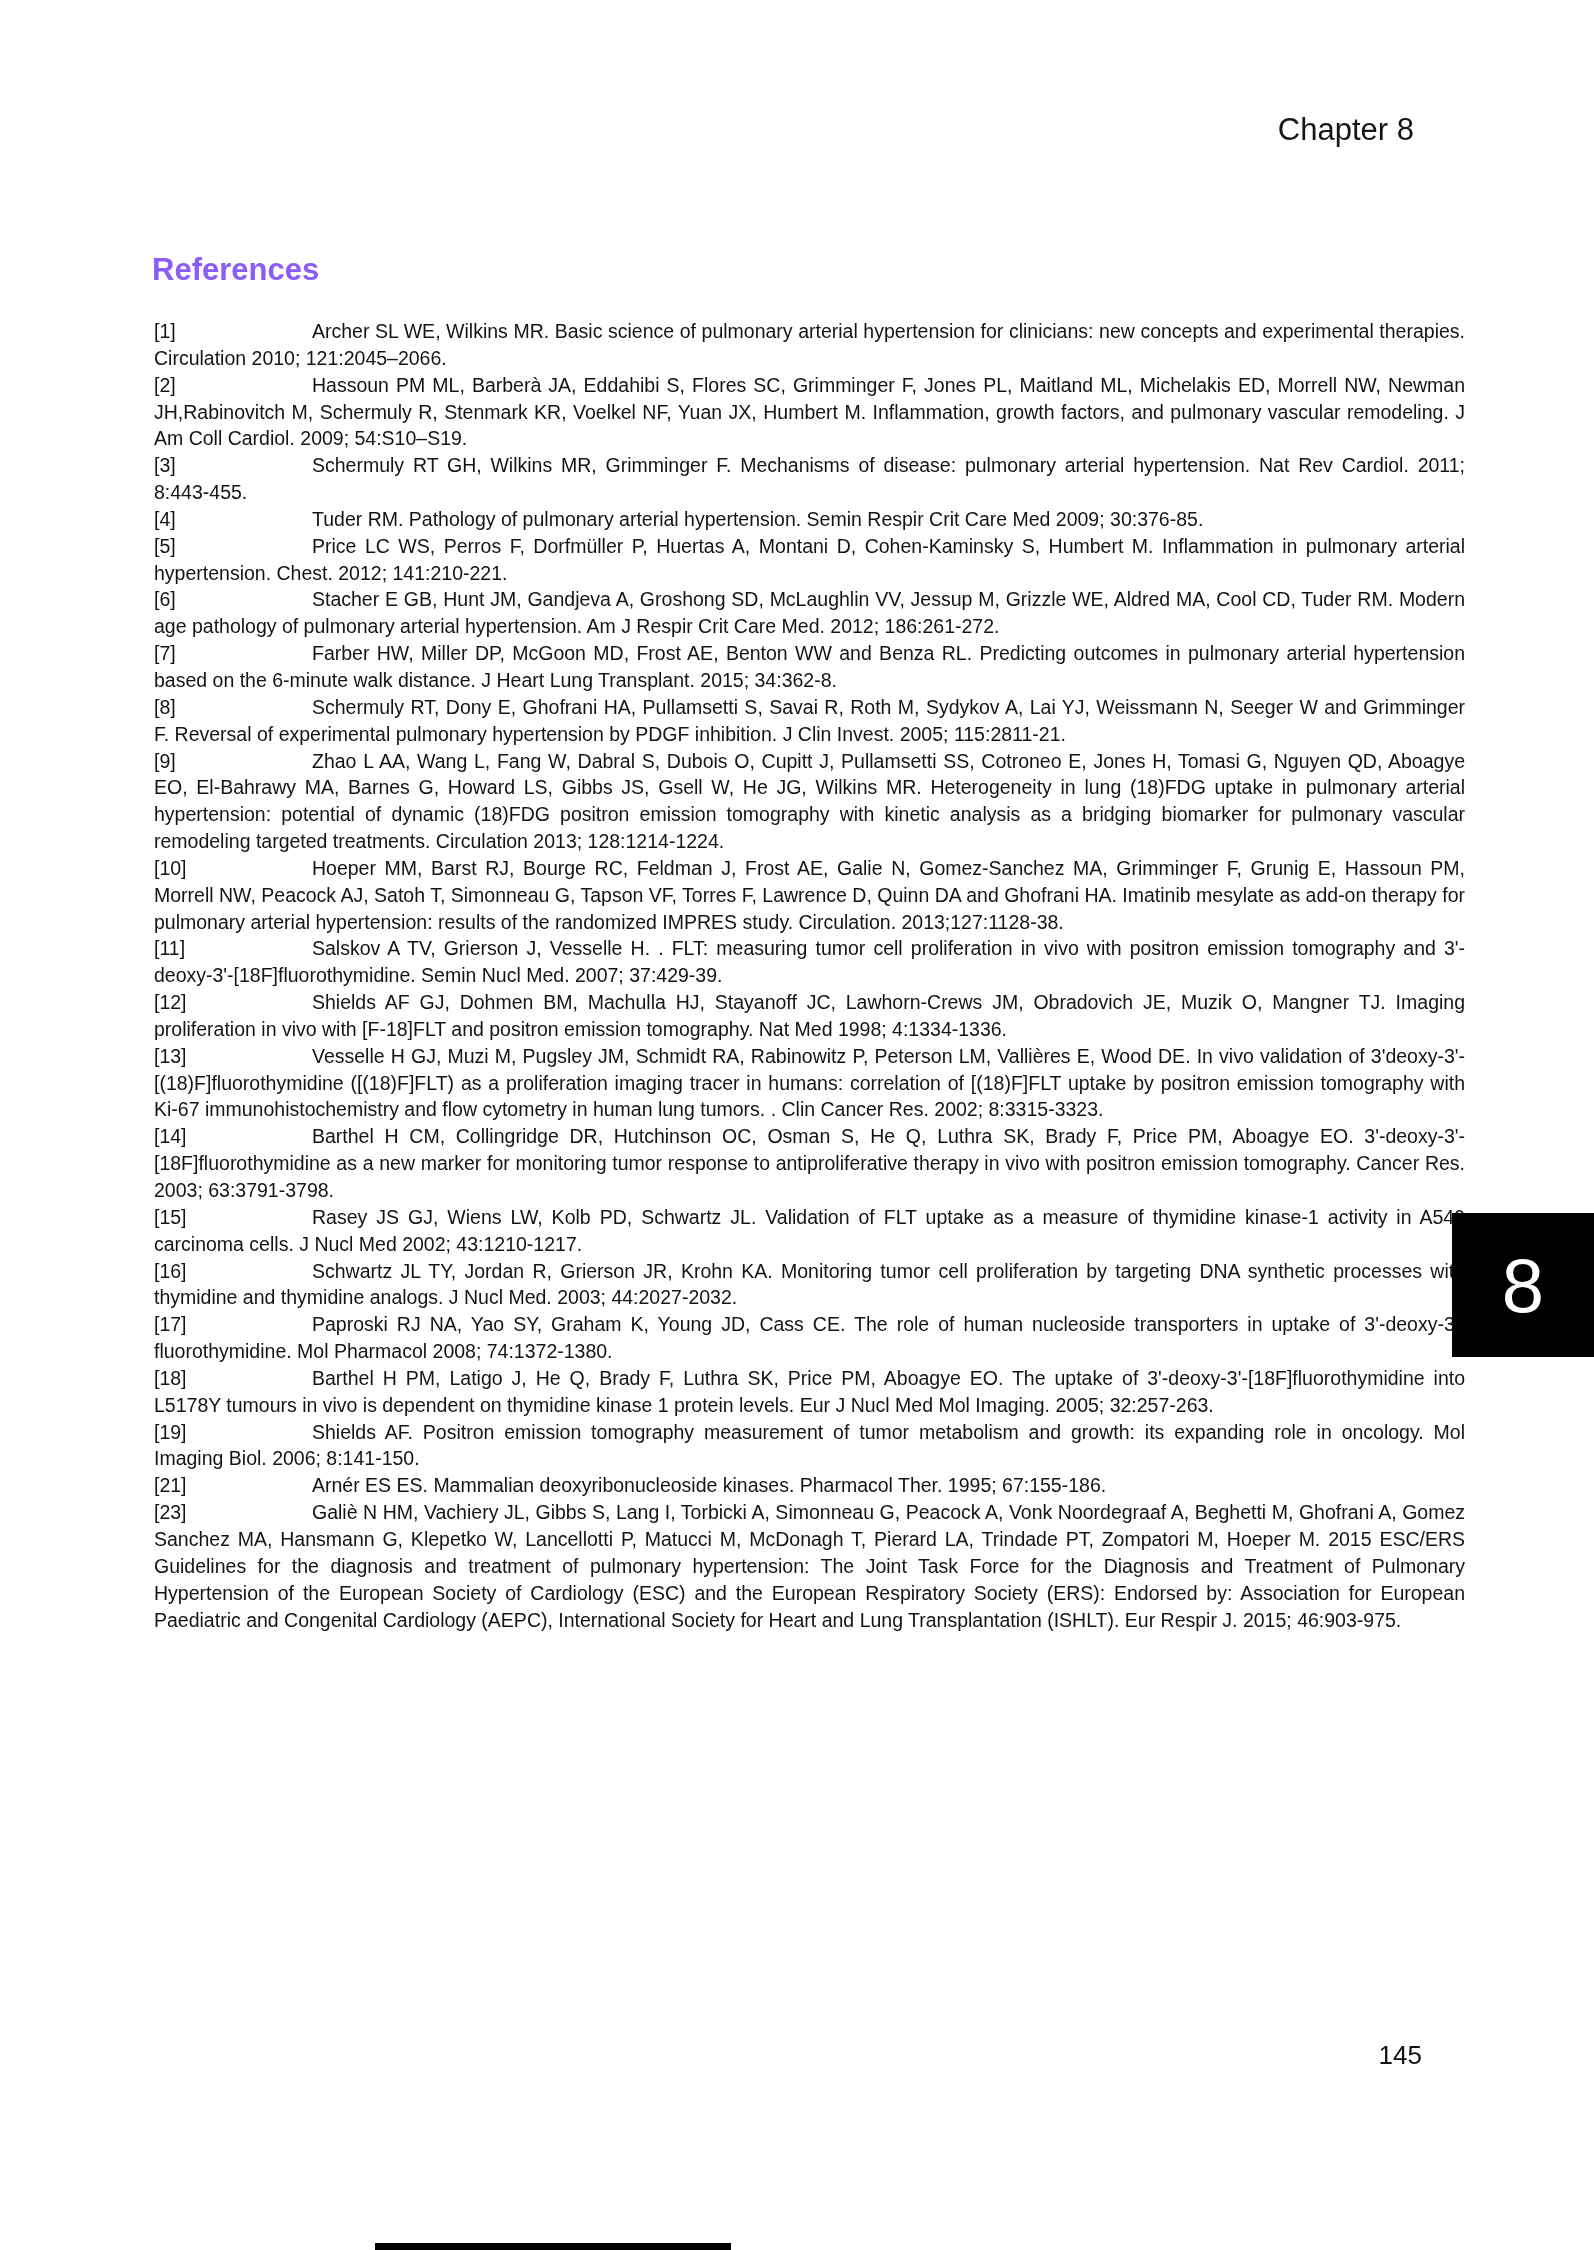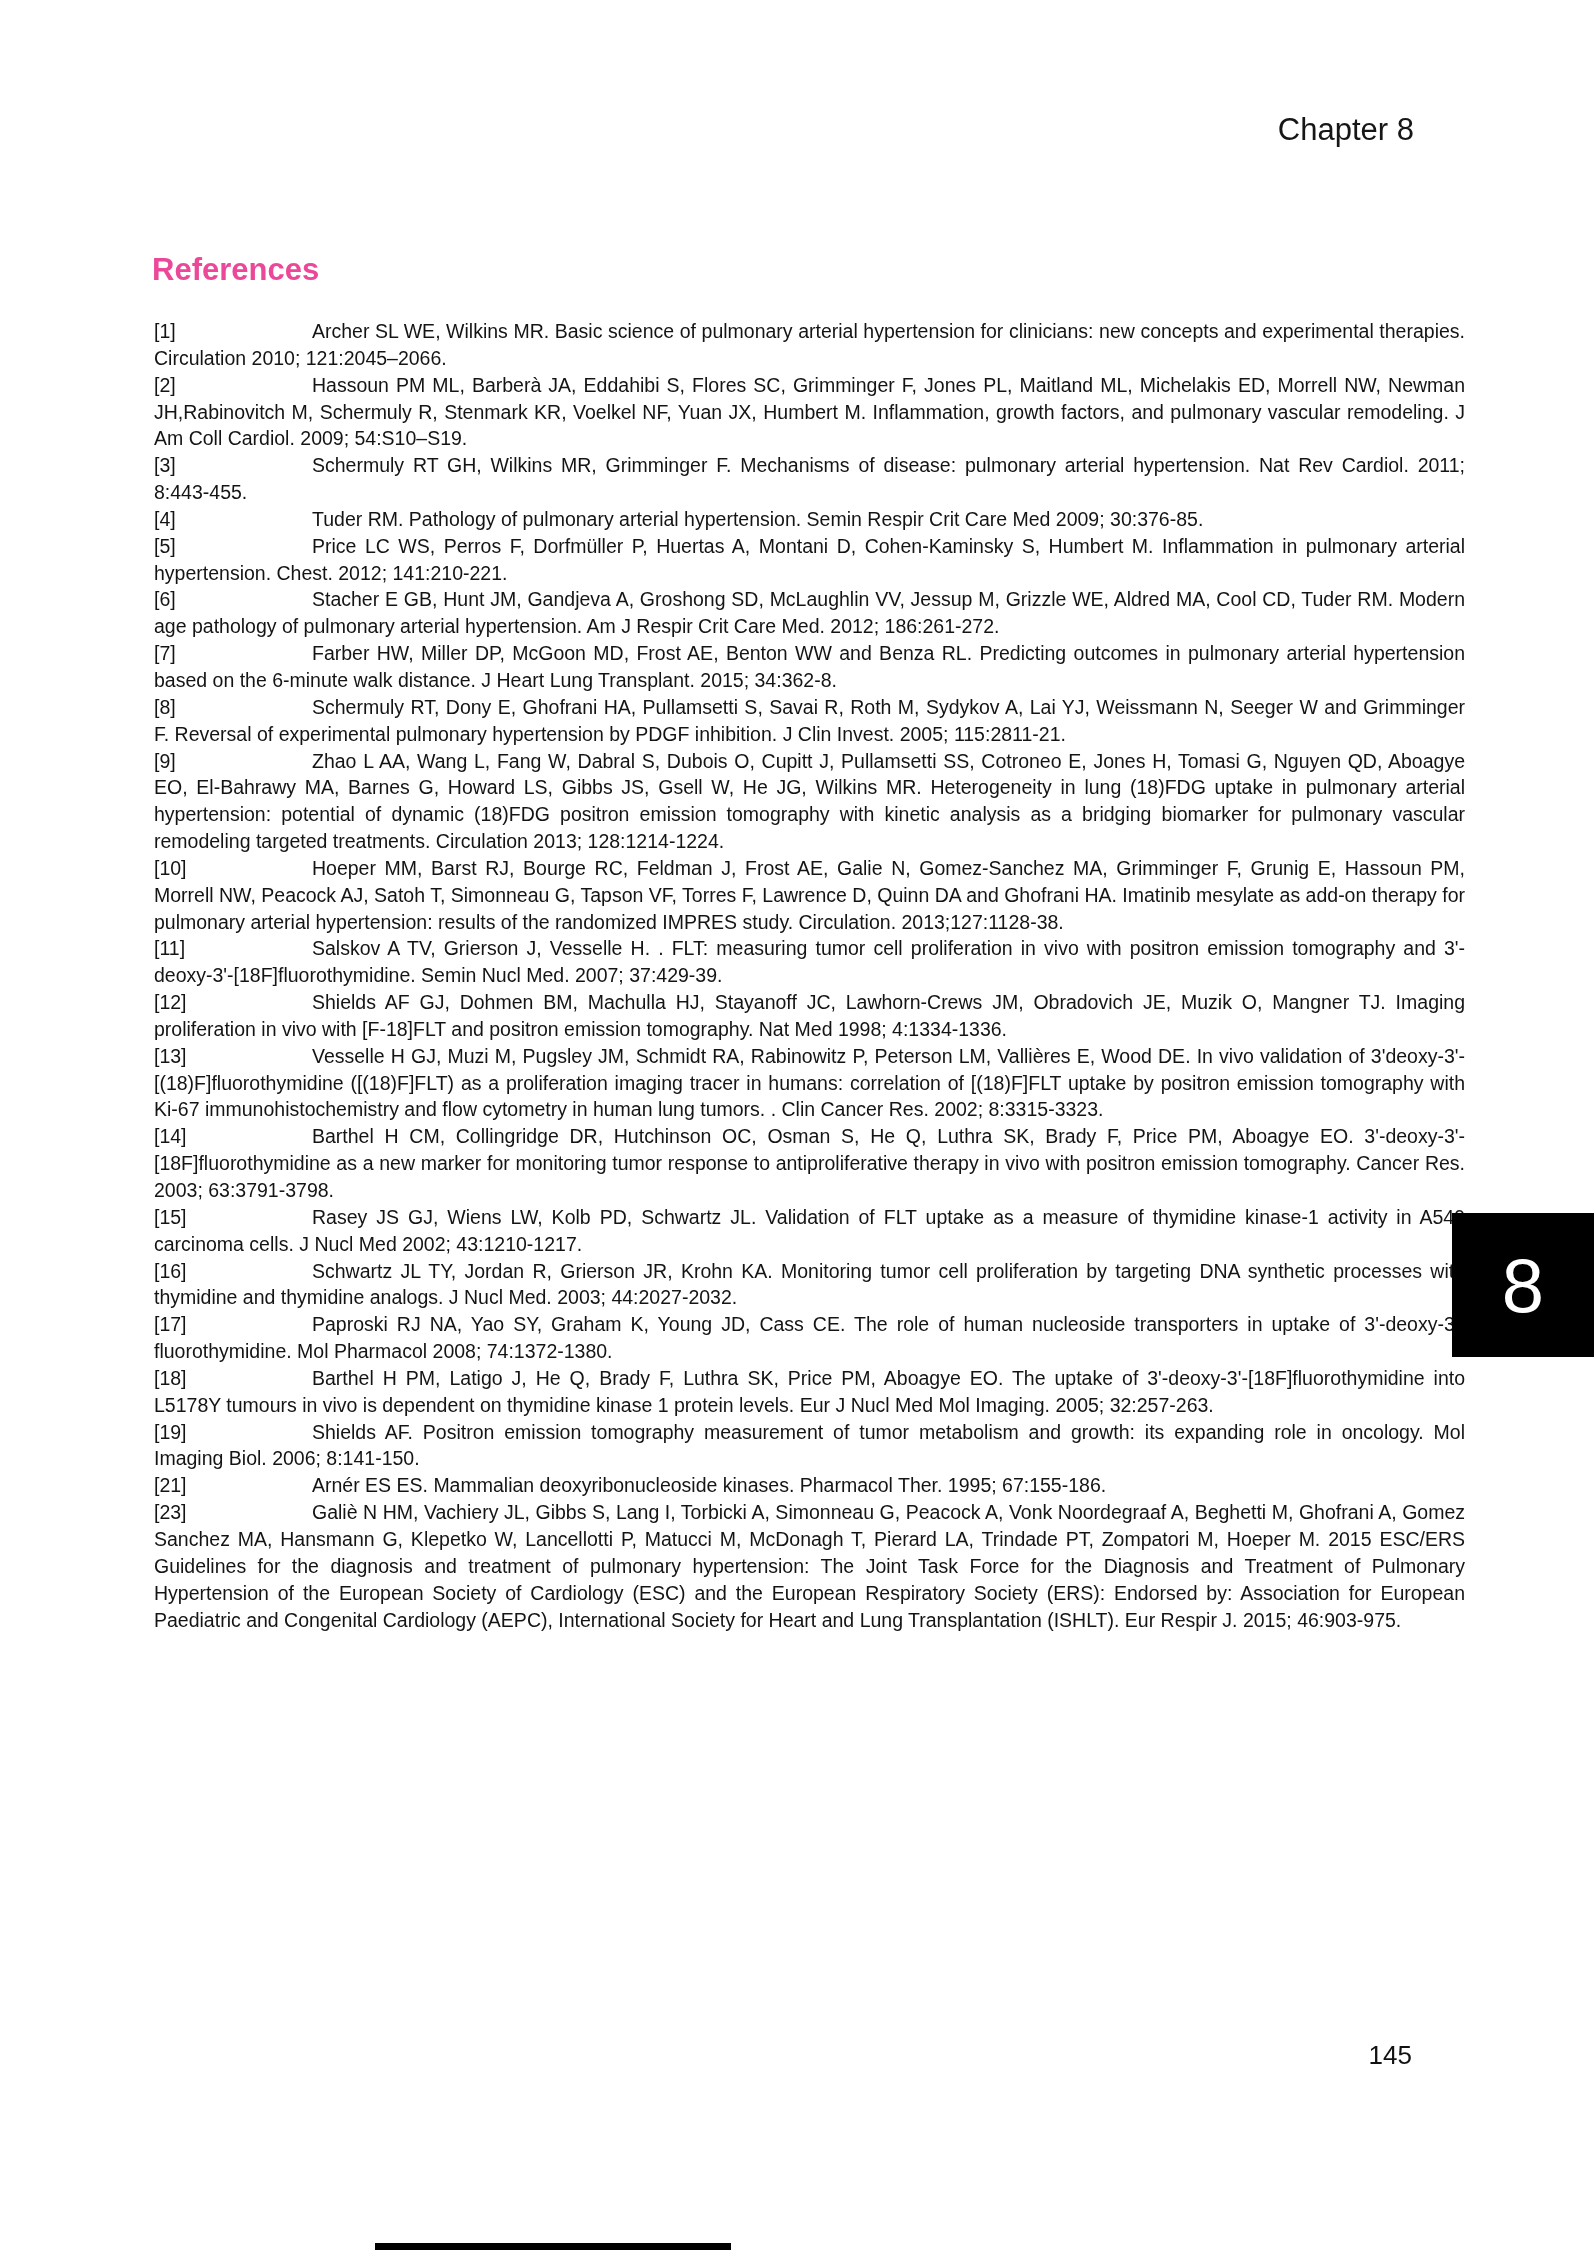--- a/index.html
+++ b/index.html
@@ -24,21 +24,21 @@
     font-size: 31px;
     font-weight: 400;
     color: #161616;
   }
   .references-title {
     position: absolute;
     top: 252px;
     left: 152px;
     font-size: 31px;
     font-weight: 700;
-    color: #ec4899;
+    color: #8b5cf6;
     text-align: center;
   }
   .refs {
     position: absolute;
     top: 318px;
     left: 154px;
     width: 1311px;
     font-size: 19.5px;
     line-height: 26.85px;
     text-align: justify;
@@ -62,21 +62,21 @@
     color: #ffffff;
     display: flex;
     align-items: center;
     justify-content: center;
     font-size: 76px;
     font-weight: 400;
   }
   .page-number {
     position: absolute;
     top: 2040px;
-    left: 6px;
+    left: 16px;
     width: 1406px;
     text-align: right;
     font-size: 26px;
     color: #111111;
   }
   .bottom-bar {
     position: absolute;
     left: 375px;
     top: 2243px;
     width: 356px;

